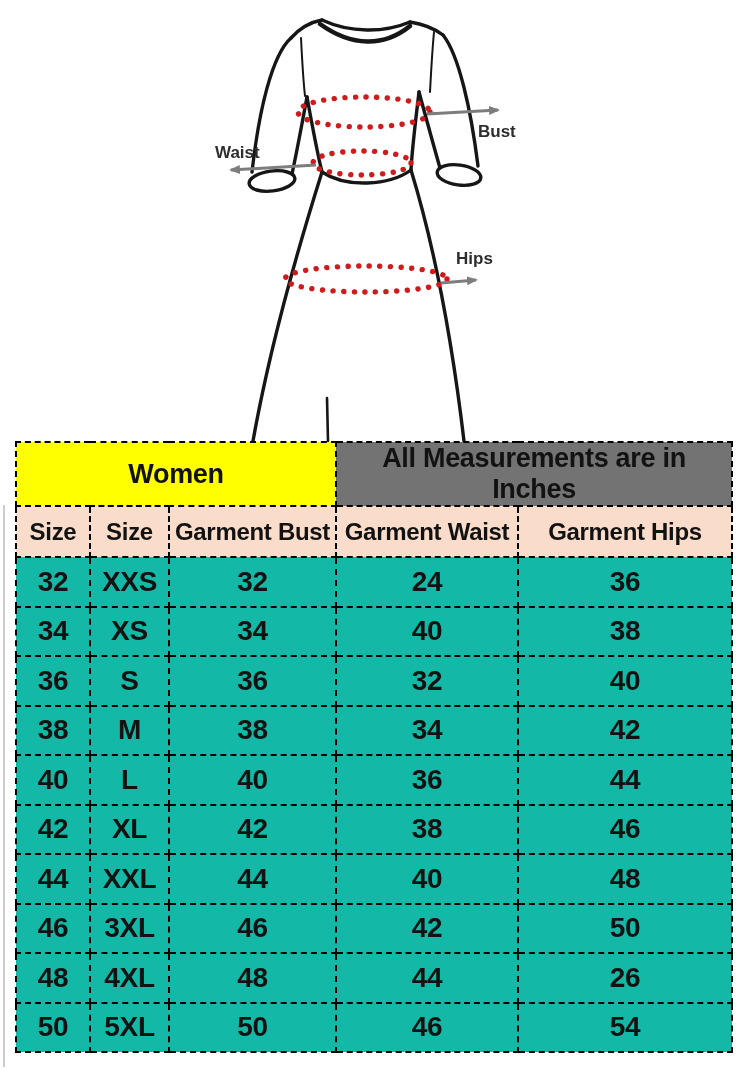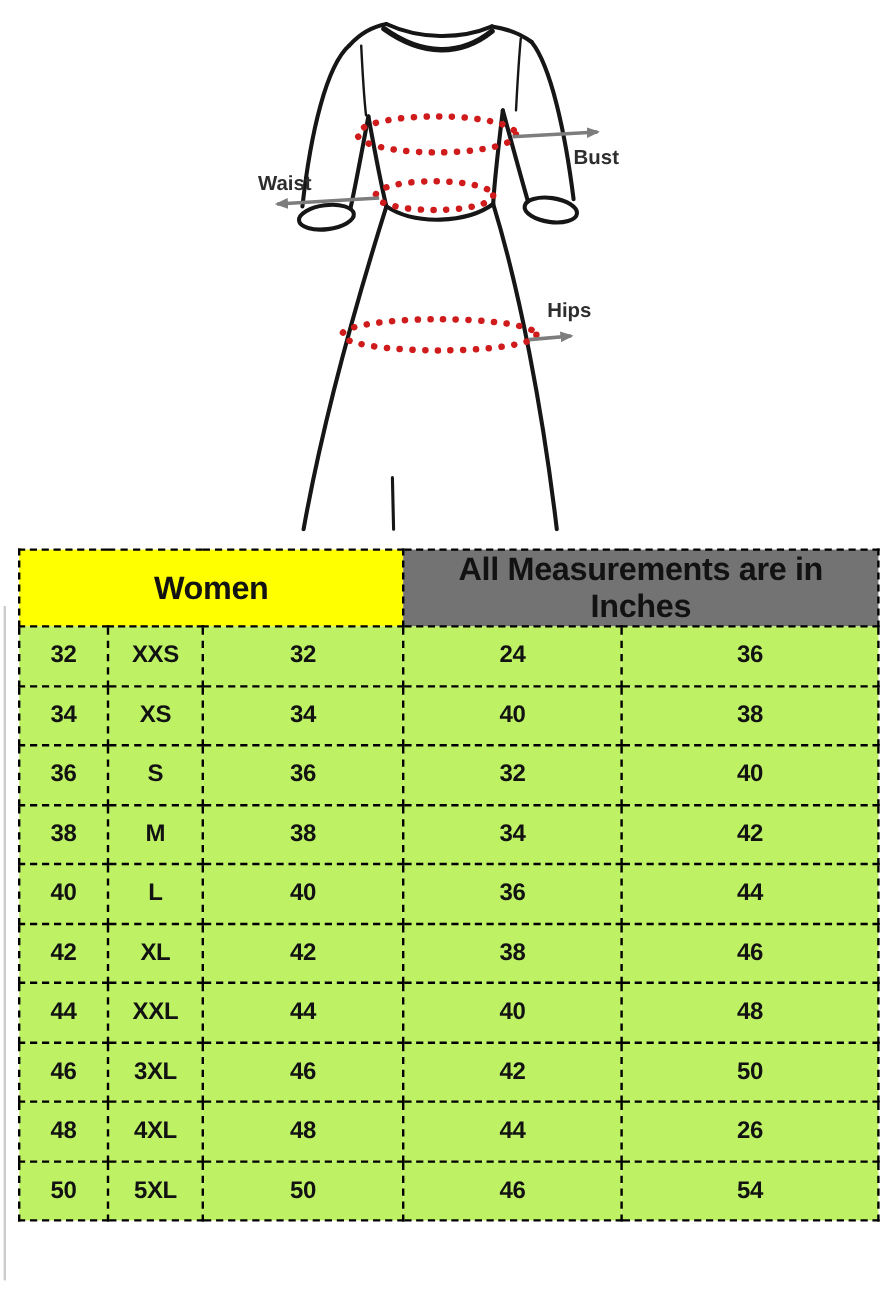--- a/index.html
+++ b/index.html
@@ -11,33 +11,33 @@
   .stage{position:absolute;inset:0}
   svg.diagram{position:absolute;left:0;top:0;display:block}
   svg text{font-family:"Liberation Sans", sans-serif;font-weight:600;font-size:17px;fill:#2e2e2e}
 
   .left-artifact{
     position:absolute;left:3px;top:505px;width:2px;height:562px;
     background:#cccccc;
   }
 
   table.size-chart{
-    position:absolute;left:15px;top:457px;width:716px;
+    position:absolute;left:15px;top:441px;width:716px;
     border-collapse:collapse;table-layout:fixed;
     text-align:center;font-weight:bold;color:#121212;
     letter-spacing:-0.3px;
   }
   table.size-chart th, table.size-chart td{
     border:2px dashed #000;padding:0;vertical-align:middle;
   }
   tr.group-row th{height:53px;font-size:27px}
   th.women-cell{background:#ffff00}
   th.note-cell{background:#737373}
   tr.col-head-row th{height:49px;font-size:24px;background:#f9dcca}
-  tbody td{height:47.5px;font-size:20px;background:#bef264}
+  tbody td{height:47.5px;font-size:28px;background:#14b8a6}
 </style>
 </head>
 <body>
 
 <div class="stage">
 
   <svg class="diagram" width="746" height="443" viewBox="0 0 746 443" xmlns="http://www.w3.org/2000/svg">
     <defs>
       <marker id="arrowR" markerWidth="11" markerHeight="9" refX="9" refY="4.5" orient="auto" markerUnits="userSpaceOnUse">
         <path d="M0,0 L11,4.5 L0,9 Z" fill="#7d7d7d"></path>
@@ -104,20 +104,27 @@
         <col style="width:79px">
         <col style="width:167px">
         <col style="width:182px">
         <col style="width:214px">
     </colgroup>
     <thead>
       <tr class="group-row">
         <th class="women-cell" colspan="3">Women</th>
         <th class="note-cell" colspan="2">All Measurements are in Inches</th>
       </tr>
+      <tr class="col-head-row">
+        <th>Size</th>
+        <th>Size</th>
+        <th>Garment Bust</th>
+        <th>Garment Waist</th>
+        <th>Garment Hips</th>
+      </tr>
     </thead>
     <tbody>
       <tr>
         <td>32</td>
         <td>XXS</td>
         <td>32</td>
         <td>24</td>
         <td>36</td>
       </tr>
       <tr>

